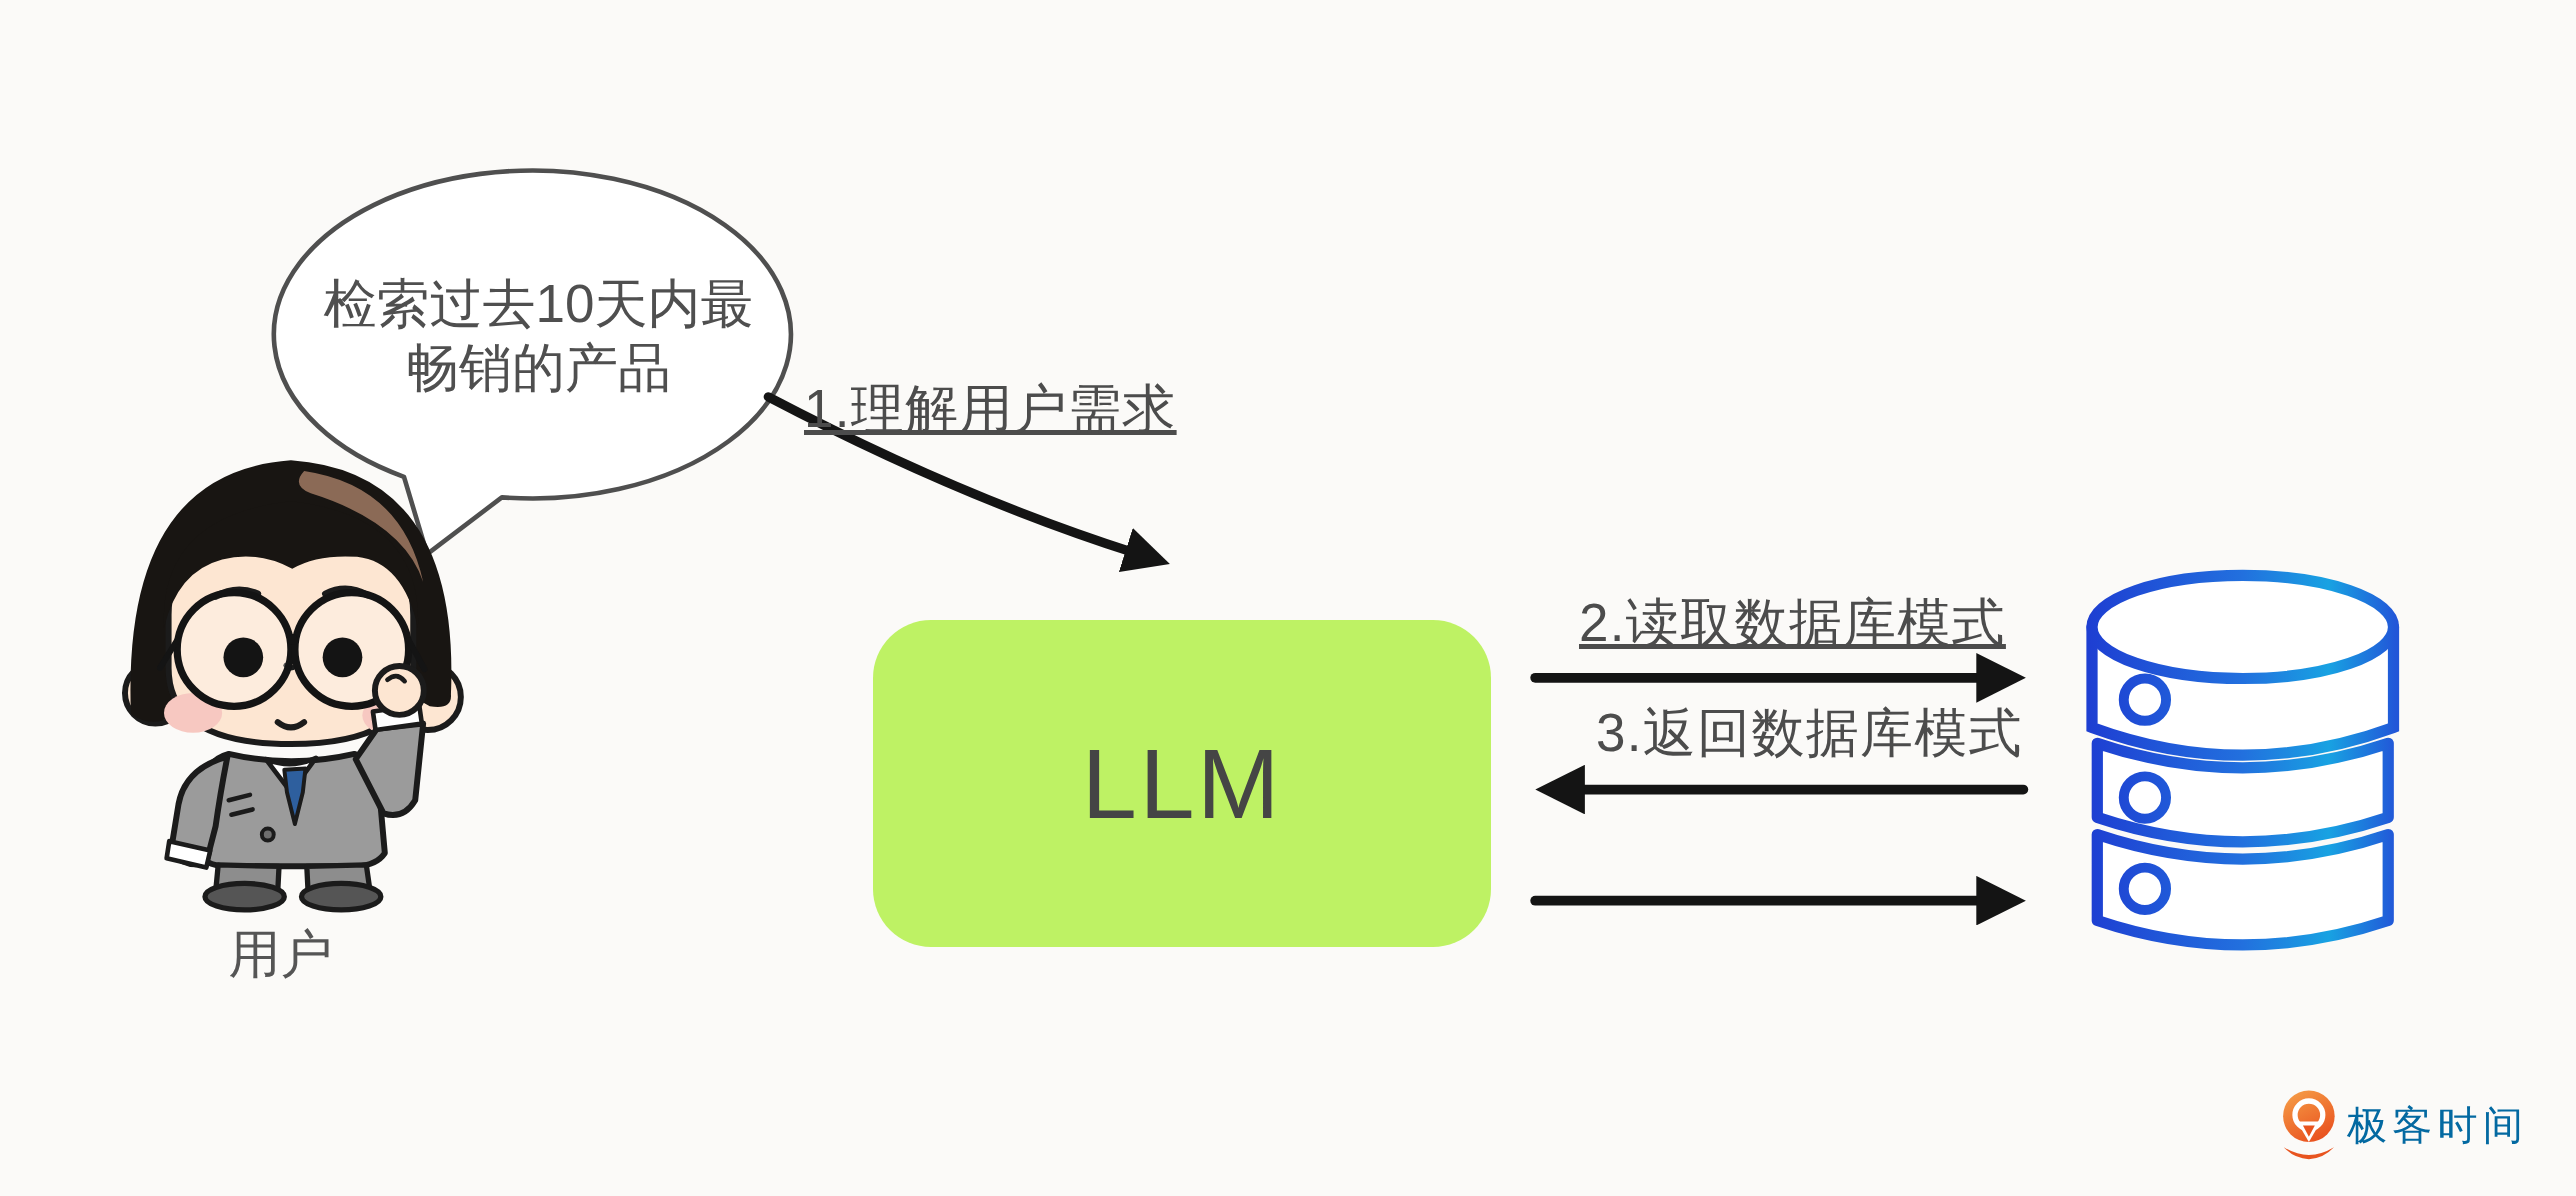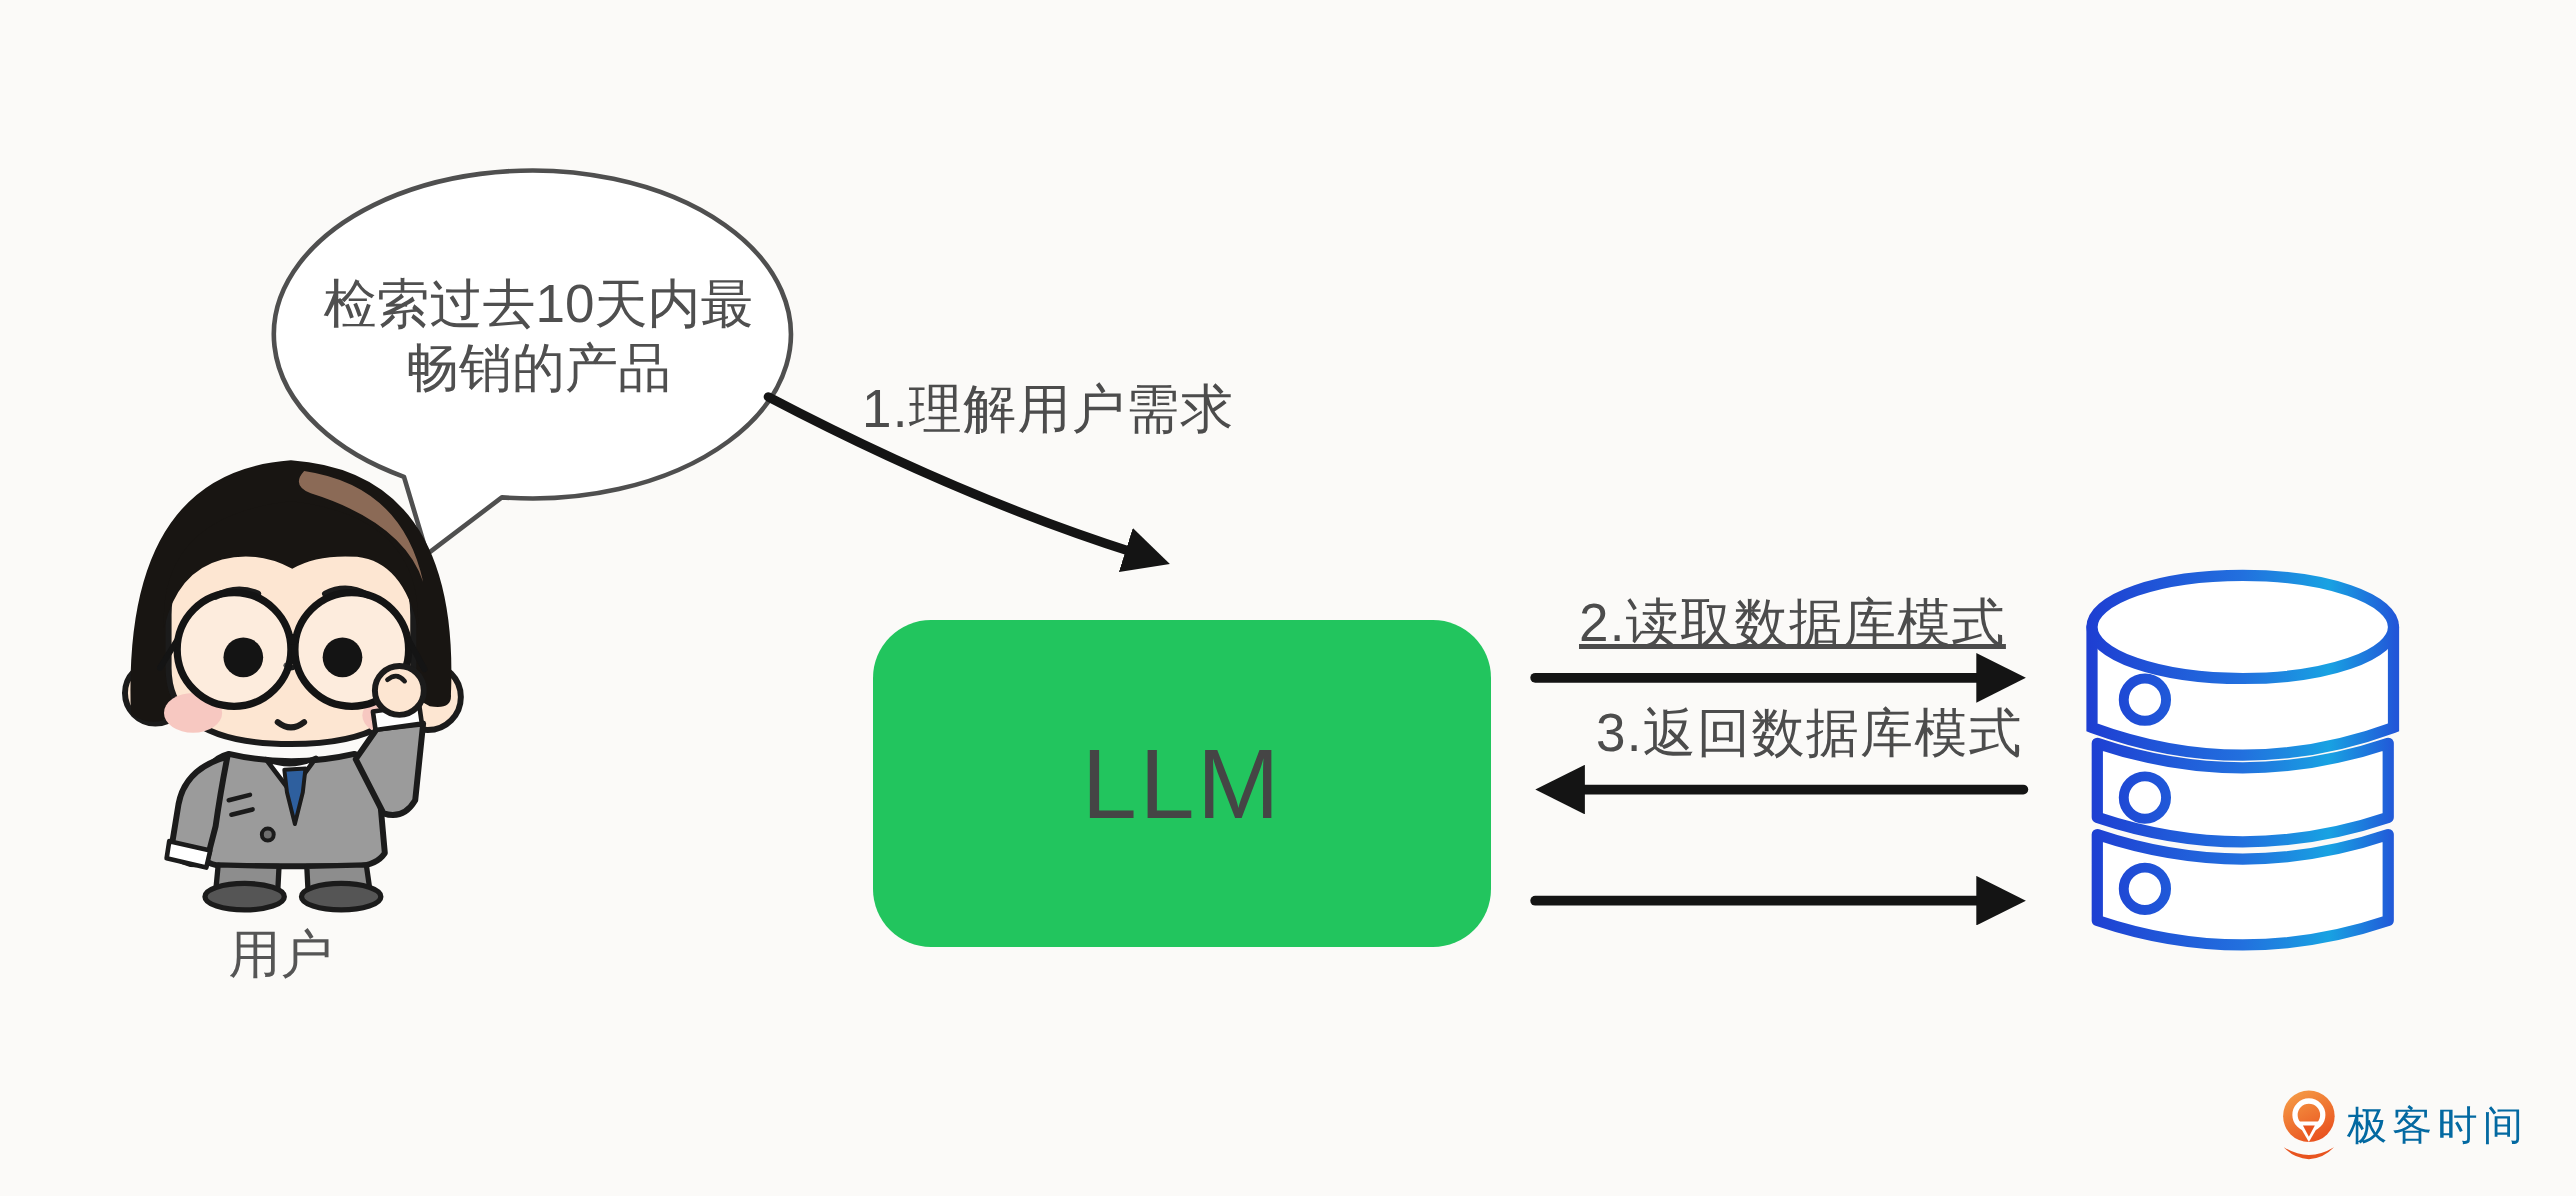--- a/index.html
+++ b/index.html
@@ -23,21 +23,21 @@
     position:absolute;
     left:274px;top:272px;width:529px;
     text-align:center;
     font-size:53px;line-height:1.2;
     font-weight:500;
     color:#4f4f4f;
   }
   .llm-box{
     position:absolute;
     left:873px;top:620px;width:618px;height:327px;
-    background:#22c55e;
+    background:#bef264;
     border-radius:58px;
     display:flex;align-items:center;justify-content:center;
   }
   .llm-label{
     font-size:99px;
     color:#454545;
     letter-spacing:2.6px;
   }
   .user-label{
     position:absolute;
@@ -157,21 +157,21 @@
     </g>
   </svg>
 
   <div class="bubble-text">
     <div>检索过去10天内最</div>
     <div>畅销的产品</div>
   </div>
 
   <div class="user-label">用户</div>
 
-  <div class="lbl" style="left:862px;top:376px;">1.理解用户需求</div>
+  <div class="lbl" style="left:804px;top:376px;text-decoration:underline;">1.理解用户需求</div>
 
   <div class="llm-box">
     <span class="llm-label">LLM</span>
   </div>
 
   <div class="lbl" style="left:1579px;top:590px;text-decoration:underline;">2.读取数据库模式</div>
 
   <div class="lbl" style="left:1596px;top:700px;">3.返回数据库模式</div>
 
 

